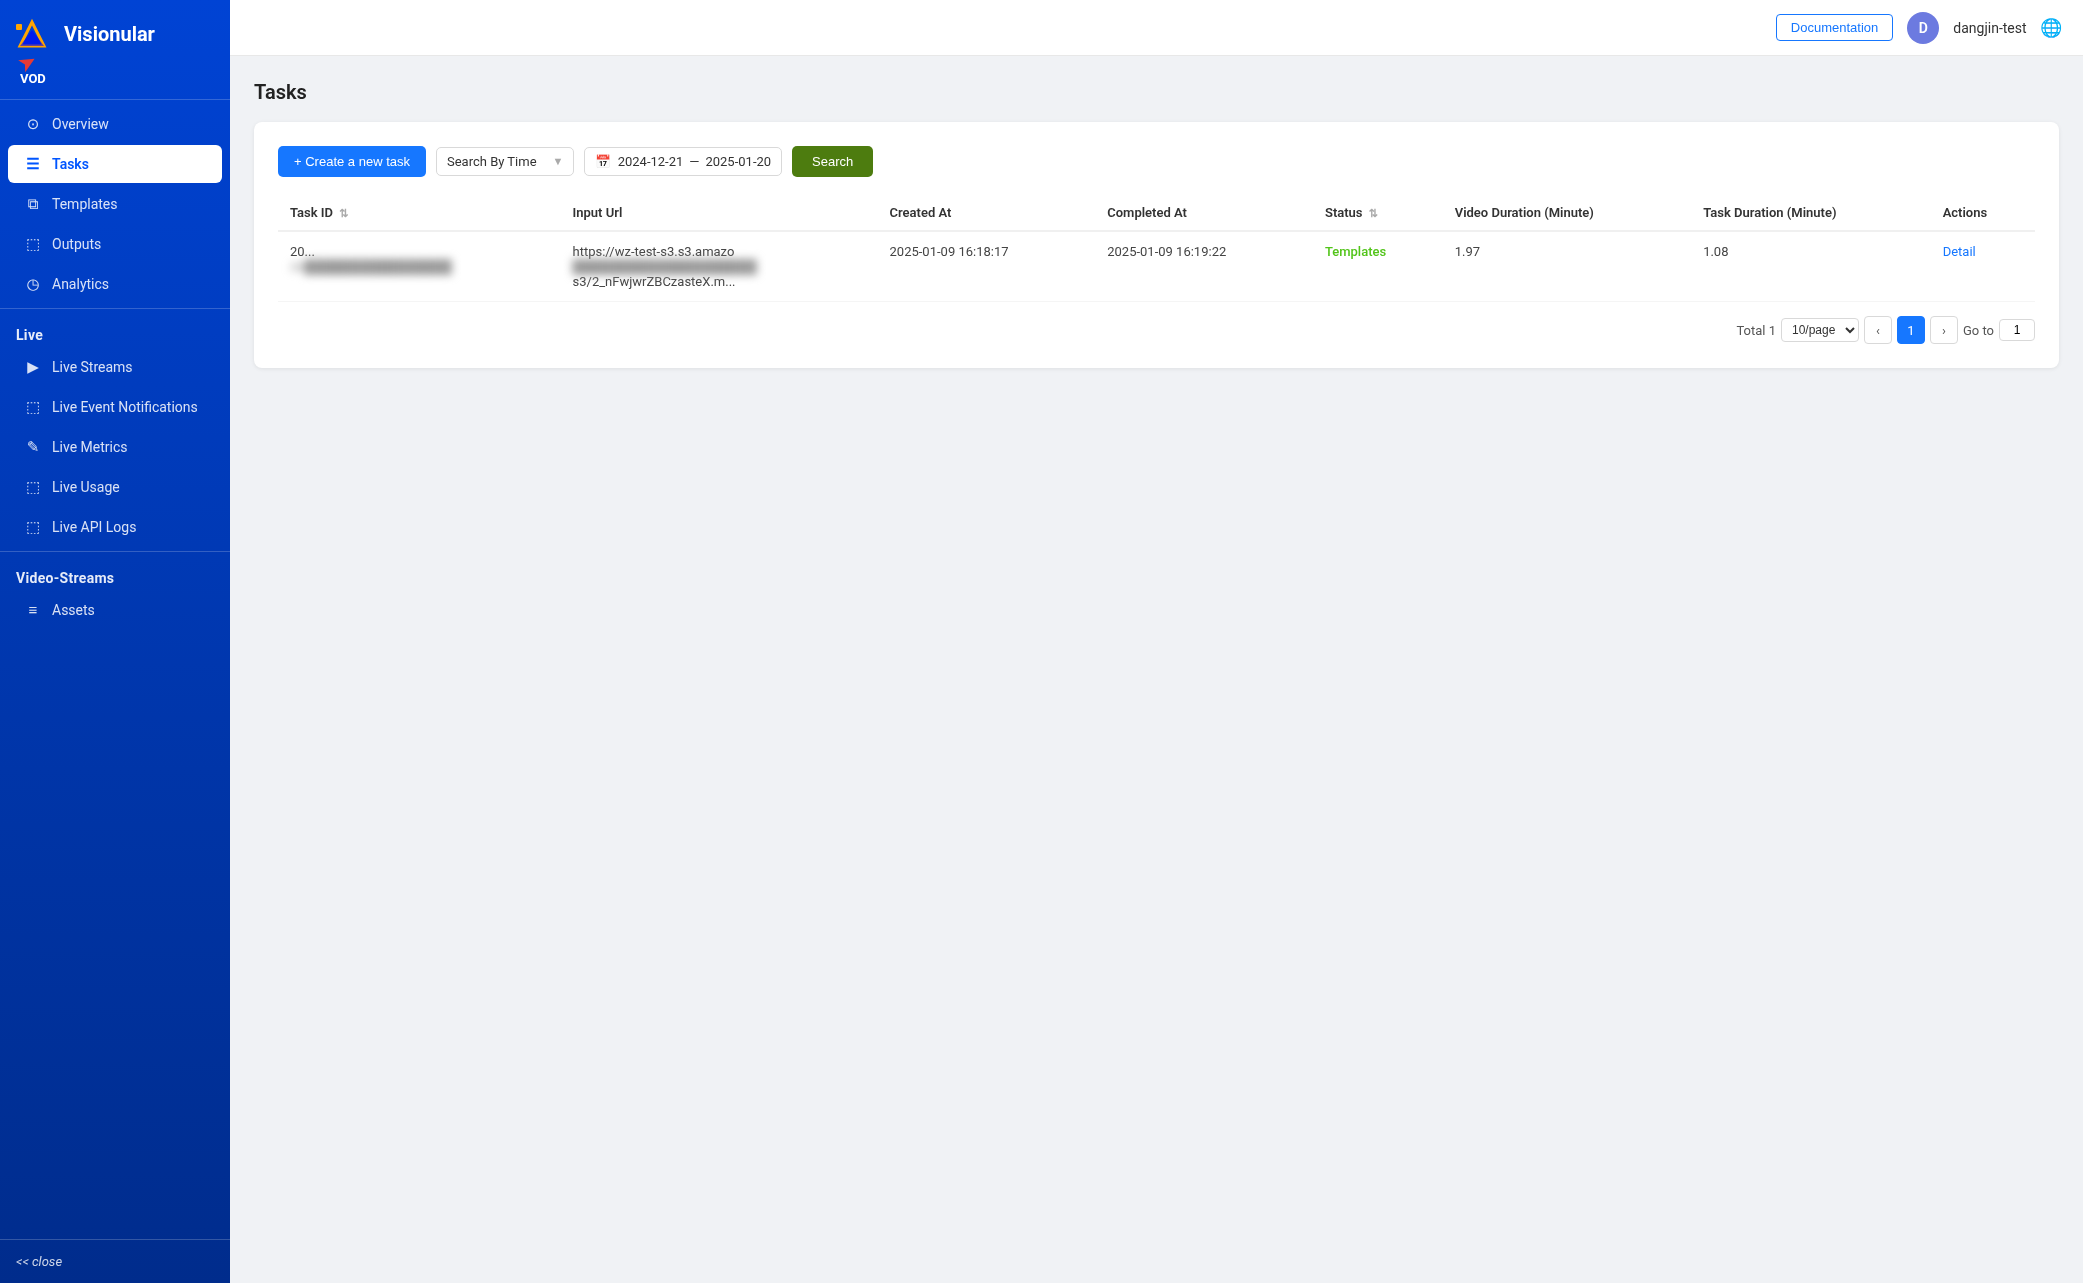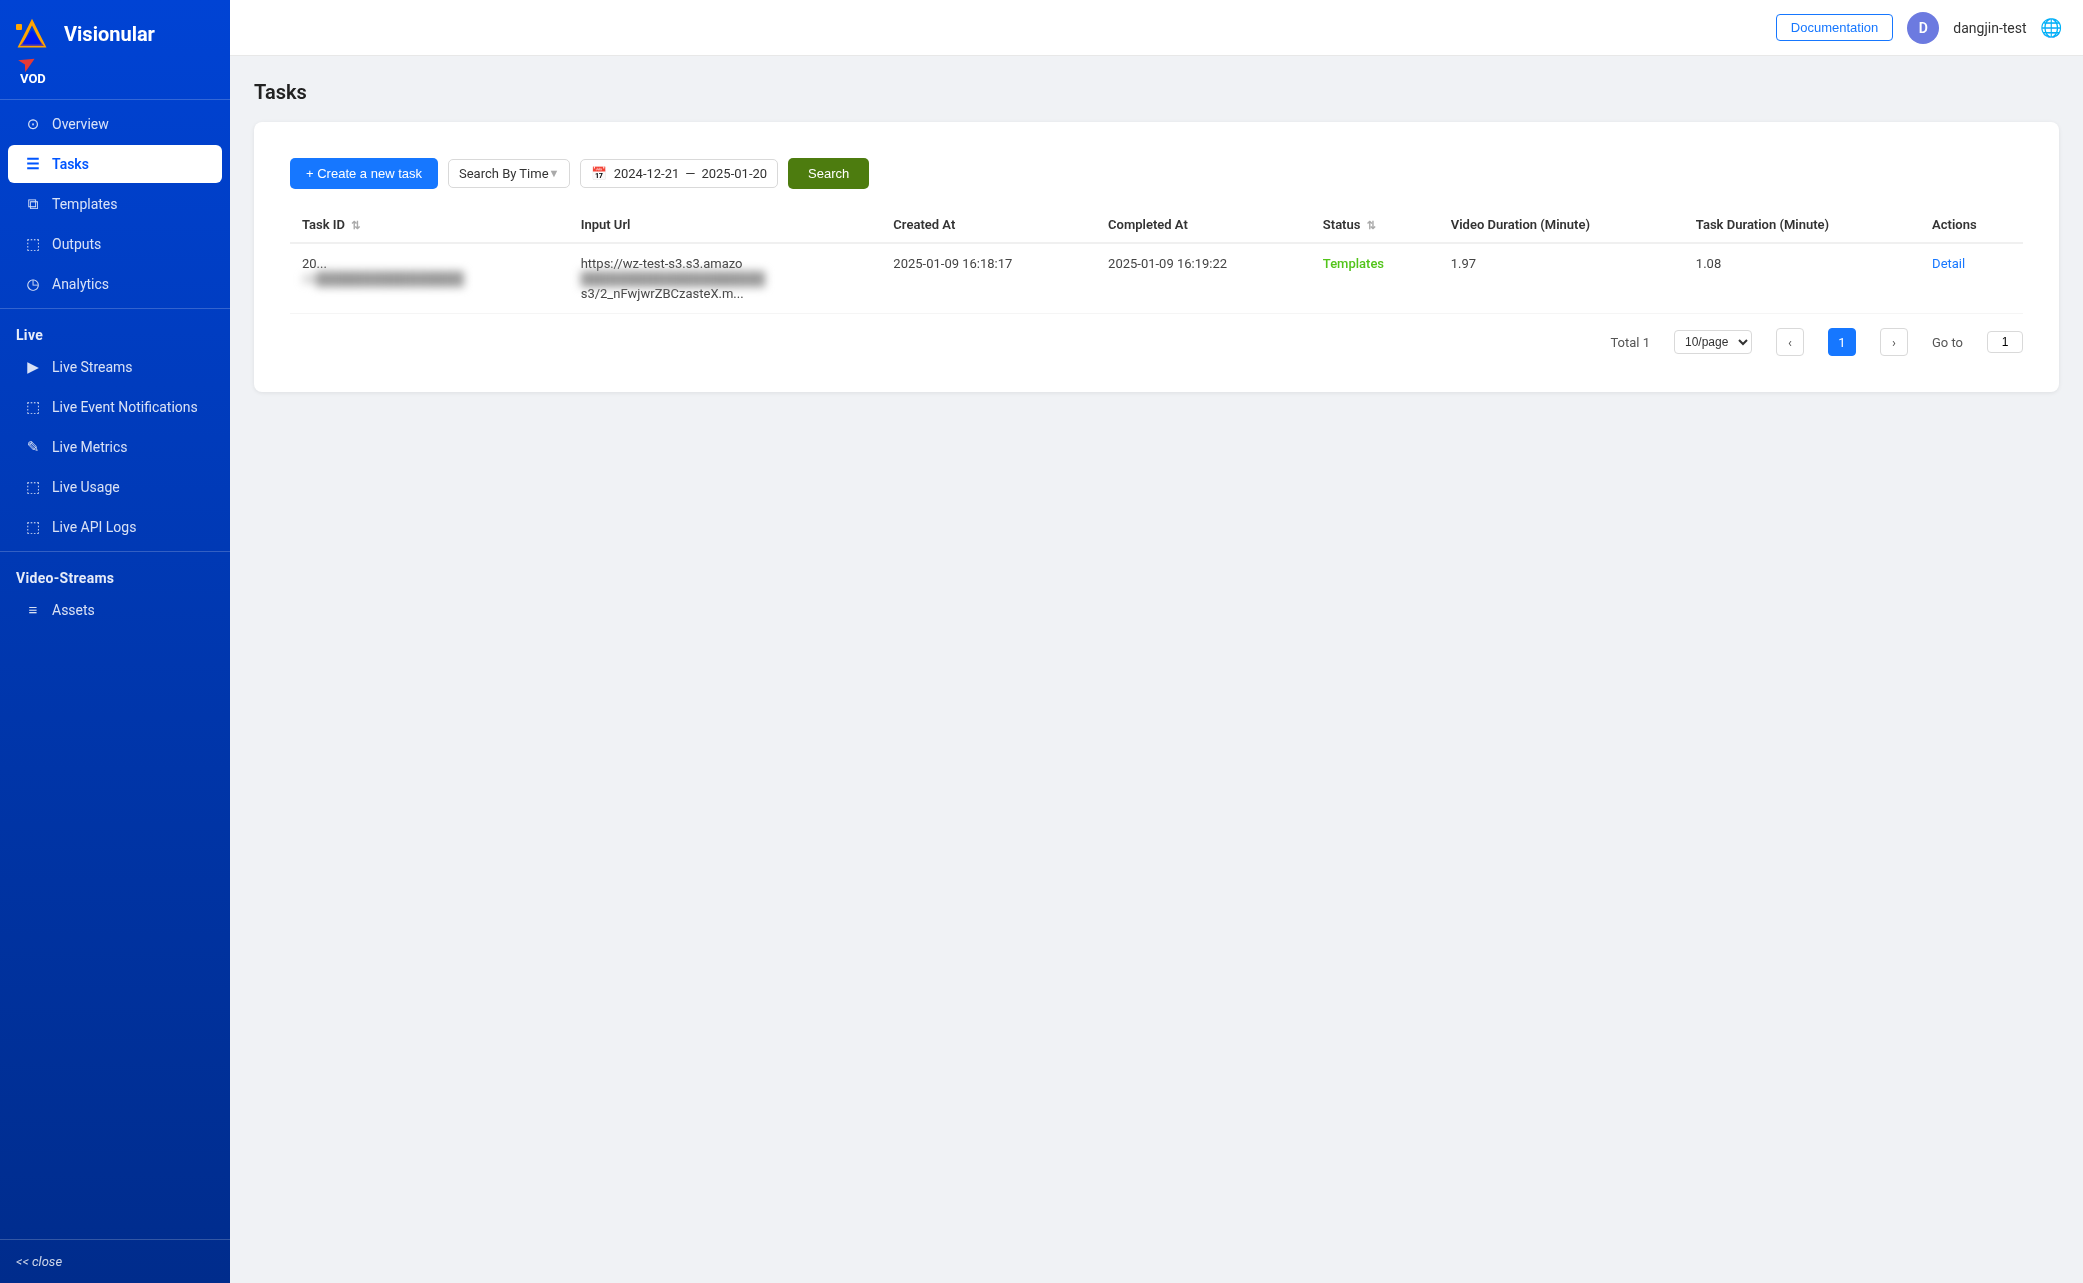--- a/index.html
+++ b/index.html
@@ -134,21 +134,21 @@
     }
     .page-title {
       font-size: 20px;
       font-weight: 600;
       color: #222;
       margin-bottom: 18px;
     }
     .card {
       background: white;
       border-radius: 8px;
-      padding: 36px;
+      padding: 24px;
       box-shadow: 0 1px 4px rgba(0,0,0,0.08);
     }
     .toolbar {
       display: flex;
       align-items: center;
       gap: 10px;
       margin-bottom: 18px;
       flex-wrap: wrap;
     }
     .btn-primary {
@@ -170,21 +170,21 @@
       cursor: pointer;
       font-size: 13px;
       font-weight: 500;
     }
     .search-by-time {
       display: flex;
       align-items: center;
       border: 1px solid #d9d9d9;
       border-radius: 5px;
       padding: 6px 10px;
-      gap: 0;
+      gap: 16px;
       background: white;
       cursor: pointer;
       font-size: 13px;
       color: #333;
     }
     .date-range {
       display: flex;
       align-items: center;
       border: 1px solid #d9d9d9;
       border-radius: 5px;
@@ -232,21 +232,21 @@
       user-select: none;
       color: #999;
     }
     .sort-icon { color: #aaa; font-size: 11px; margin-left: 3px; }
 
     
     .pagination {
       display: flex;
       align-items: center;
       justify-content: flex-end;
-      gap: 24px;
+      gap: 5px;
       margin-top: 14px;
       font-size: 13px;
       color: #555;
     }
     .page-btn {
       width: 28px;
       height: 28px;
       display: flex;
       align-items: center;
       justify-content: center;

